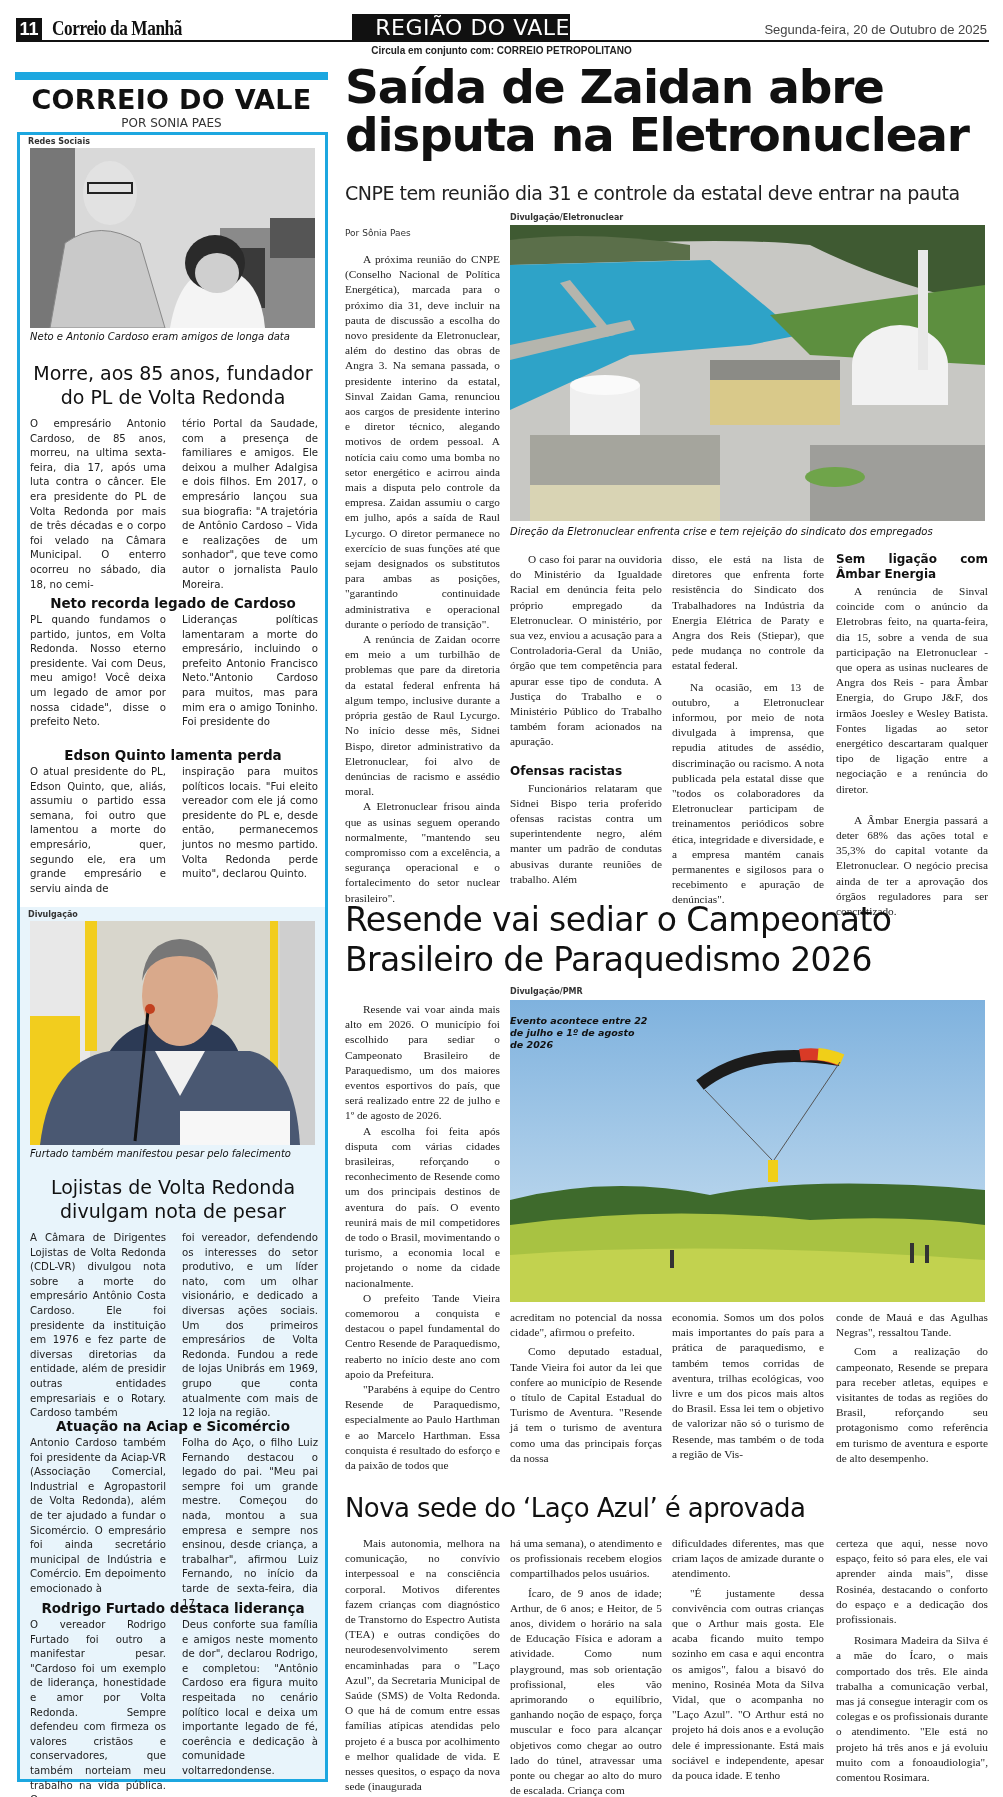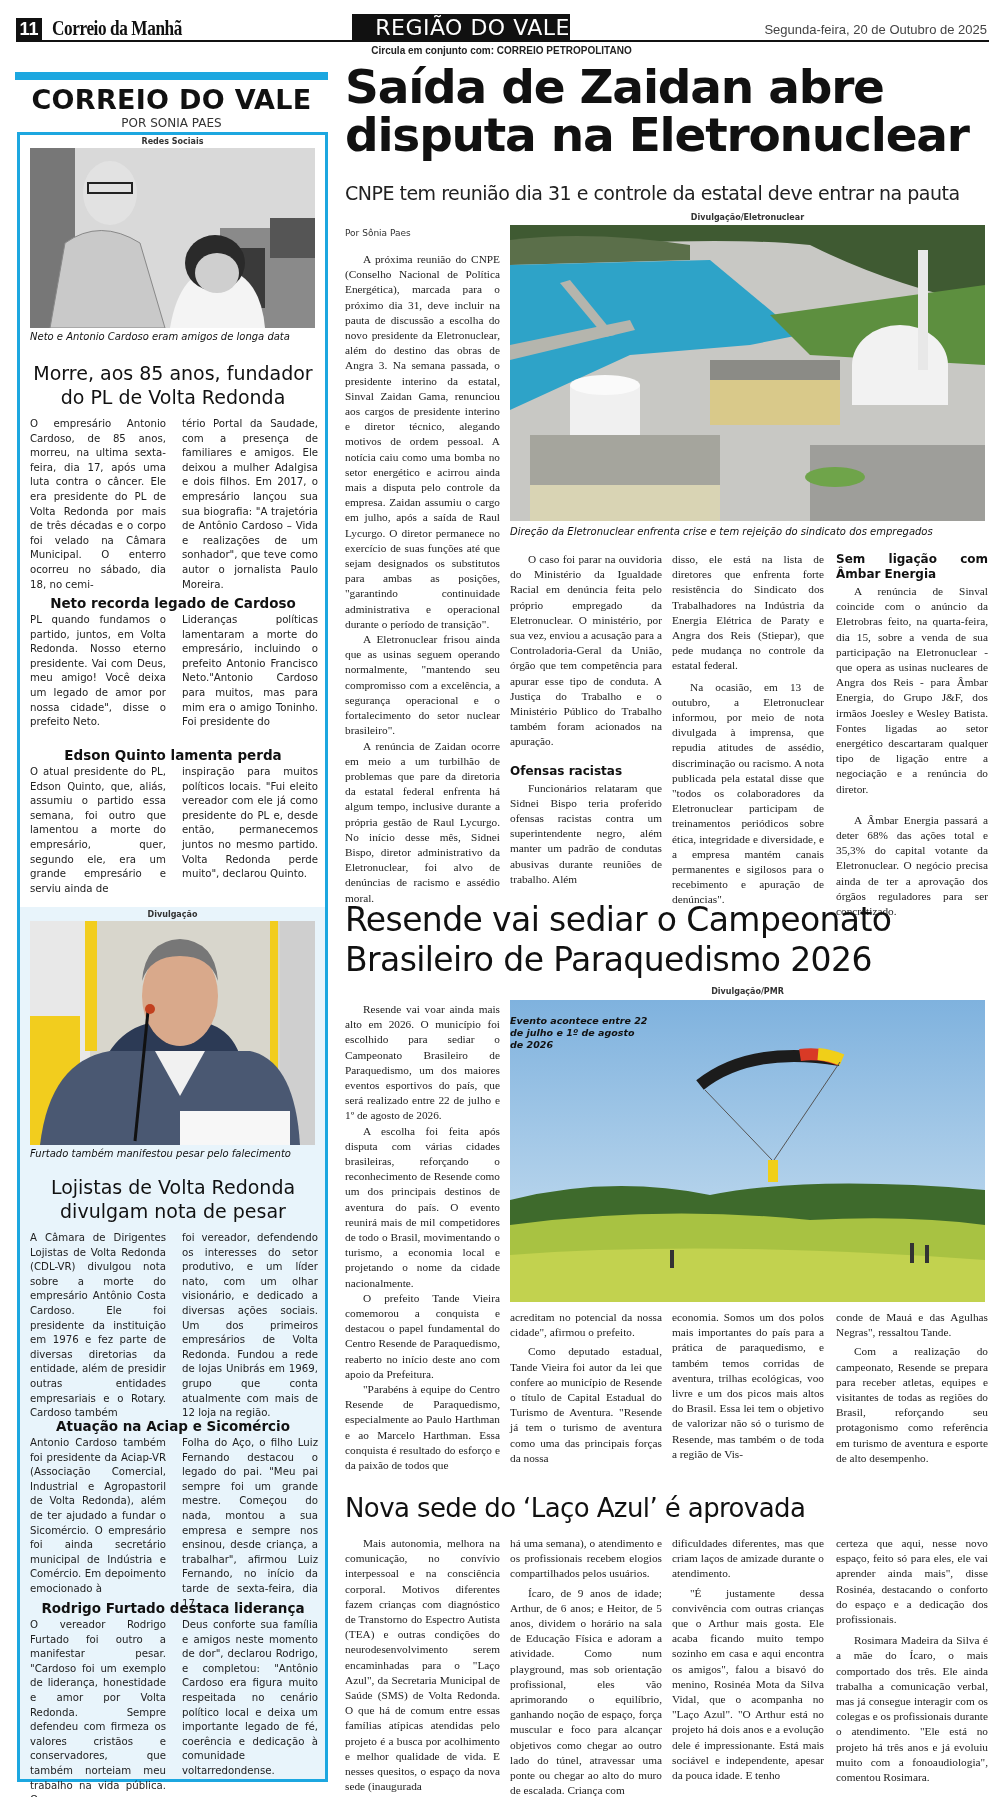--- a/index.html
+++ b/index.html
@@ -12,21 +12,21 @@
 .section{left:352px;top:14px;width:218px;height:28px;background:#111;color:#fff;font:22px "DejaVu Sans",sans-serif;text-align:right;line-height:28px;letter-spacing:0.5px;transform-origin:center}
 .date{right:16px;top:22px;font:13px "Liberation Sans",sans-serif;color:#444}
 .rule{left:16px;right:14px;top:40px;height:2px;background:#111}
 .circula{left:0;width:1003px;top:45px;text-align:center;font:bold 10px "Liberation Sans",sans-serif;color:#222}
 
 .sidebar-bar{left:15px;top:72px;width:313px;height:8px;background:#1ca7e0}
 .sidebar-title{left:15px;top:84px;width:313px;text-align:center;font:bold 27px "DejaVu Sans",sans-serif;letter-spacing:0.3px}
 .sidebar-by{left:15px;top:116px;width:313px;text-align:center;font:12px "DejaVu Sans",sans-serif;color:#333}
 .sidebar-box{left:17px;top:132px;width:311px;height:1650px;border:3px solid #1ca7e0;background:#fff}
 .sidebar-box .lowerbg{position:absolute;left:0;right:0;top:772px;bottom:0;background:#e8f4fb}
-.credit{font:bold 8px "DejaVu Sans",sans-serif;color:#333;text-align:center}
+.credit{font:bold 8px "DejaVu Sans",sans-serif;color:#333;text-align:left}
 .photo{overflow:hidden}
 .caption{font:italic 10px "DejaVu Sans",sans-serif;color:#111}
 .sb-head{text-align:center;font:19px "DejaVu Sans",sans-serif;line-height:24px;color:#111}
 .sb-sub{text-align:center;font:bold 13.5px "DejaVu Sans",sans-serif;color:#111}
 .cols2{display:flex;gap:16px}
 .cols2 p{flex:1;font:10.2px "DejaVu Sans",sans-serif;line-height:14.6px;text-align:justify;color:#222;hyphens:auto}
 
 .h1{left:345px;top:63px;font:bold 47px "DejaVu Sans",sans-serif;line-height:48px;letter-spacing:-1.2px;color:#111}
 .deck{left:345px;top:182px;font:19px "DejaVu Sans",sans-serif;color:#222;letter-spacing:-0.5px}
 .byline{left:345px;top:228px;font:9px "DejaVu Sans",sans-serif;color:#333}
@@ -129,22 +129,22 @@
 
 <div class="abs h1">
   <div>Saída de Zaidan abre</div>
   <div>disputa na Eletronuclear</div>
 </div>
 <div class="abs deck">CNPE tem reunião dia 31 e controle da estatal deve entrar na pauta</div>
 <div class="abs byline">Por Sônia Paes</div>
 
 <div class="abs serif-col" style="left:345px;top:252px;width:155px">
   <p class="ind">A próxima reunião do CNPE (Conselho Nacional de Política Energética), marcada para o próximo dia 31, deve incluir na pauta de discussão a escolha do novo presidente da Eletronuclear, além do destino das obras de Angra 3. Na semana passada, o presidente interino da estatal, Sinval Zaidan Gama, renunciou aos cargos de presidente interino e diretor técnico, alegando motivos de ordem pessoal. A notícia caiu como uma bomba no setor energético e acirrou ainda mais a disputa pelo controle da empresa. Zaidan assumiu o cargo em julho, após a saída de Raul Lycurgo. O diretor permanece no exercício de suas funções até que sejam designados os substitutos para ambas as posições, "garantindo continuidade administrativa e operacional durante o período de transição".</p>
+  <p class="ind">A renúncia de Zaidan ocorre em meio a um turbilhão de problemas que pare da diretoria da estatal federal enfrenta há algum tempo, inclusive durante a própria gestão de Raul Lycurgo. No início desse mês, Sidnei Bispo, diretor administrativo da Eletronuclear, foi alvo de denúncias de racismo e assédio moral.</p>
   <p class="ind">A Eletronuclear frisou ainda que as usinas seguem operando normalmente, "mantendo seu compromisso com a excelência, a segurança operacional e o fortalecimento do setor nuclear brasileiro".</p>
-  <p class="ind">A renúncia de Zaidan ocorre em meio a um turbilhão de problemas que pare da diretoria da estatal federal enfrenta há algum tempo, inclusive durante a própria gestão de Raul Lycurgo. No início desse mês, Sidnei Bispo, diretor administrativo da Eletronuclear, foi alvo de denúncias de racismo e assédio moral.</p>
 </div>
 
 <div class="abs credit" style="left:510px;top:213px;width:475px">Divulgação/Eletronuclear</div>
 <div class="abs photo" style="left:510px;top:225px;width:475px;height:296px">
   <svg width="475" height="296" viewBox="0 0 475 296">
     <rect width="475" height="296" fill="#c8c8c4"></rect>
     <path d="M0 0 L475 0 L475 80 Q380 60 300 20 Q200 10 0 25 Z" fill="#3f5a32"></path>
     <path d="M0 15 Q80 5 180 20 L180 35 L0 40 Z" fill="#5b6f4a"></path>
     <path d="M0 40 L200 35 L290 110 L240 120 L120 130 L0 185 Z" fill="#2ea3c8"></path>
     <path d="M0 120 L120 95 L125 105 L0 135 Z" fill="#b5b5ad"></path>

